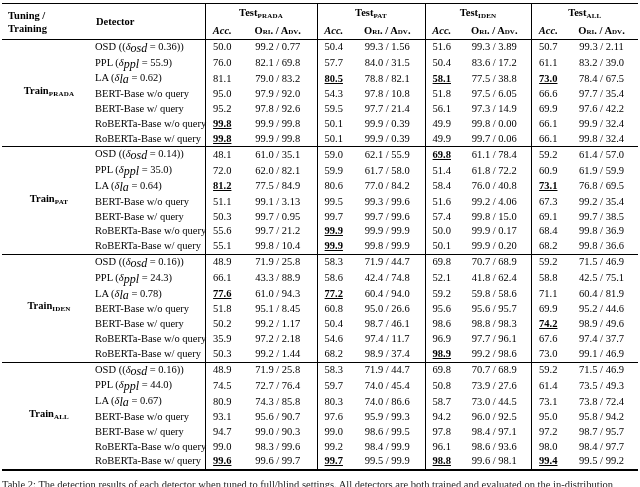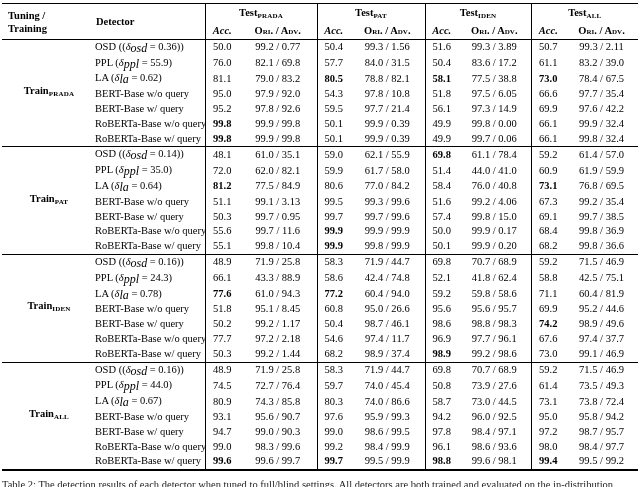--- a/index.html
+++ b/index.html
@@ -26,21 +26,21 @@
   .det-h{vertical-align:middle; padding-left:6px;}
   .vr{border-left:1px solid #000;}
   td.acc{text-align:center;}
   td.oa{text-align:center;}
   td.det-cell{text-align:left; padding-left:5px; white-space:nowrap;}
   td.train-cell{
     text-align:center; padding-left:6px; vertical-align:middle;
     font-weight:bold; white-space:nowrap;
   }
   tr.block-start td{border-top:1.3px solid #000;}
-  .b{font-weight:bold;}
+  .b{font-weight:bold;text-decoration:underline;}
   .ital{font-style:italic;margin-top:44px;}
   .sc{font-variant:small-caps;}
   .subsc{font-size:7px; vertical-align:-2px; letter-spacing:0.2px;margin-top:32px;}
   .subsc-i{font-size:12px; vertical-align:-2px; font-style:italic;}
   i.delta{font-style:italic;}
   .caption{
     position:absolute; left:2px; top:478px; width:636px;
     font-size:10.5px; line-height:13px; color:#1c1c1c; white-space:nowrap;
   }
 </style>
@@ -183,21 +183,21 @@
           <td class="acc vr">59.2</td>
           <td class="oa">61.4 / 57.0</td>
         </tr>
         <tr>
           <td class="det-cell">PPL (<i class="delta">δ</i><span class="subsc-i">ppl</span> = 35.0)</td>
           <td class="acc vr">72.0</td>
           <td class="oa">62.0 / 82.1</td>
           <td class="acc vr">59.9</td>
           <td class="oa">61.7 / 58.0</td>
           <td class="acc vr">51.4</td>
-          <td class="oa">44.0 / 41.0</td>
+          <td class="oa">61.8 / 72.2</td>
           <td class="acc vr">60.9</td>
           <td class="oa">61.9 / 59.9</td>
         </tr>
         <tr>
           <td class="det-cell">LA (<i class="delta">δ</i><span class="subsc-i">la</span> = 0.64)</td>
           <td class="acc vr b">81.2</td>
           <td class="oa">77.5 / 84.9</td>
           <td class="acc vr">80.6</td>
           <td class="oa">77.0 / 84.2</td>
           <td class="acc vr">58.4</td>
@@ -223,21 +223,21 @@
           <td class="acc vr">99.7</td>
           <td class="oa">99.7 / 99.6</td>
           <td class="acc vr">57.4</td>
           <td class="oa">99.8 / 15.0</td>
           <td class="acc vr">69.1</td>
           <td class="oa">99.7 / 38.5</td>
         </tr>
         <tr>
           <td class="det-cell">RoBERTa-Base w/o query</td>
           <td class="acc vr">55.6</td>
-          <td class="oa">99.7 / 11.6</td>
+          <td class="oa">99.7 / 21.2</td>
           <td class="acc vr b">99.9</td>
           <td class="oa">99.9 / 99.9</td>
           <td class="acc vr">50.0</td>
           <td class="oa">99.9 / 0.17</td>
           <td class="acc vr">68.4</td>
           <td class="oa">99.8 / 36.9</td>
         </tr>
         <tr>
           <td class="det-cell">RoBERTa-Base w/ query</td>
           <td class="acc vr">55.1</td>
@@ -300,21 +300,21 @@
           <td class="oa">99.2 / 1.17</td>
           <td class="acc vr">50.4</td>
           <td class="oa">98.7 / 46.1</td>
           <td class="acc vr">98.6</td>
           <td class="oa">98.8 / 98.3</td>
           <td class="acc vr b">74.2</td>
           <td class="oa">98.9 / 49.6</td>
         </tr>
         <tr>
           <td class="det-cell">RoBERTa-Base w/o query</td>
-          <td class="acc vr">77.7</td>
+          <td class="acc vr">35.9</td>
           <td class="oa">97.2 / 2.18</td>
           <td class="acc vr">54.6</td>
           <td class="oa">97.4 / 11.7</td>
           <td class="acc vr">96.9</td>
           <td class="oa">97.7 / 96.1</td>
           <td class="acc vr">67.6</td>
           <td class="oa">97.4 / 37.7</td>
         </tr>
         <tr>
           <td class="det-cell">RoBERTa-Base w/ query</td>

